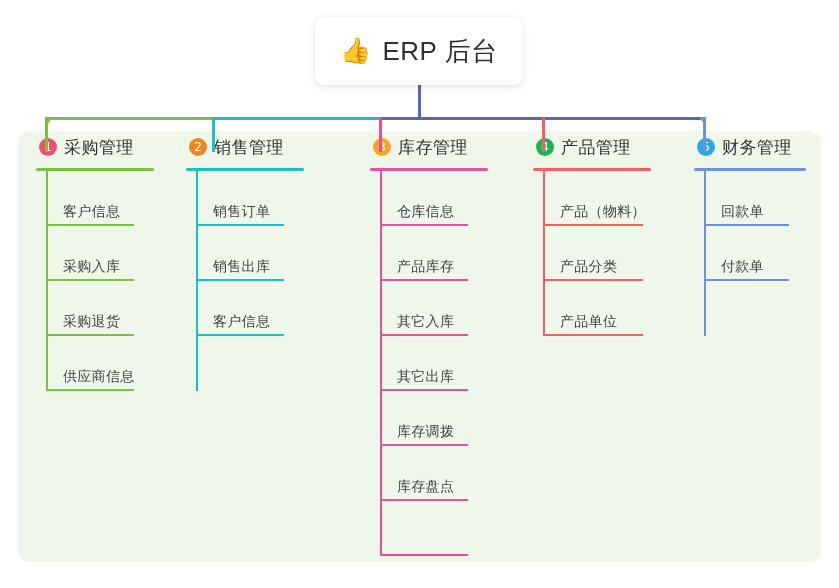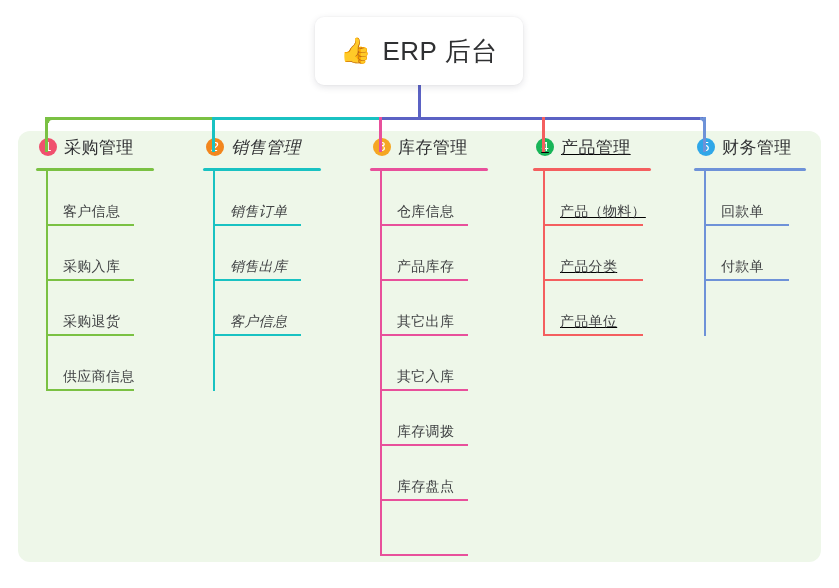--- a/index.html
+++ b/index.html
@@ -182,21 +182,21 @@
         <div class="leaf">
           <span class="leaf-text">采购退货</span>
           <div class="leaf-rule" style="width: 88px; background: rgb(122, 193, 67);"></div>
         </div>
         <div class="leaf">
           <span class="leaf-text">供应商信息</span>
           <div class="leaf-rule" style="width: 88px; background: rgb(122, 193, 67);"></div>
         </div>
       </div>
     </div>
-    <div class="branch" style="left: 203px; font-style: italic;">
+    <div class="branch" style="left: 186px;">
       <div class="branch-head">
         <span class="badge" style="background: rgb(242, 134, 30);">2</span>
         <span class="branch-label">销售管理</span>
       </div>
       <div class="branch-rule" style="width: 118px; background: rgb(25, 194, 194);"></div>
       <div class="spine" style="background: rgb(25, 194, 194); height: 220px;"></div>
       <div class="leaves">
         <div class="leaf">
           <span class="leaf-text">销售订单</span>
           <div class="leaf-rule" style="width: 88px; background: rgb(25, 194, 194);"></div>
@@ -221,41 +221,41 @@
       <div class="leaves">
         <div class="leaf">
           <span class="leaf-text">仓库信息</span>
           <div class="leaf-rule" style="width: 88px; background: rgb(232, 80, 155);"></div>
         </div>
         <div class="leaf">
           <span class="leaf-text">产品库存</span>
           <div class="leaf-rule" style="width: 88px; background: rgb(232, 80, 155);"></div>
         </div>
         <div class="leaf">
+          <span class="leaf-text">其它入库</span>
+          <div class="leaf-rule" style="width: 88px; background: rgb(232, 80, 155);"></div>
+        </div>
+        <div class="leaf">
           <span class="leaf-text">其它出库</span>
           <div class="leaf-rule" style="width: 88px; background: rgb(232, 80, 155);"></div>
         </div>
         <div class="leaf">
-          <span class="leaf-text">其它入库</span>
-          <div class="leaf-rule" style="width: 88px; background: rgb(232, 80, 155);"></div>
-        </div>
-        <div class="leaf">
           <span class="leaf-text">库存调拨</span>
           <div class="leaf-rule" style="width: 88px; background: rgb(232, 80, 155);"></div>
         </div>
         <div class="leaf">
           <span class="leaf-text">库存盘点</span>
           <div class="leaf-rule" style="width: 88px; background: rgb(232, 80, 155);"></div>
         </div>
         <div class="leaf">
           <div class="leaf-rule" style="width: 88px; background: rgb(232, 80, 155);"></div>
         </div>
       </div>
     </div>
-    <div class="branch" style="left: 533px; text-decoration: underline;">
+    <div class="branch" style="left: 533px;">
       <div class="branch-head">
         <span class="badge" style="background: rgb(24, 181, 88);">4</span>
         <span class="branch-label">产品管理</span>
       </div>
       <div class="branch-rule" style="width: 118px; background: rgb(244, 95, 95);"></div>
       <div class="spine" style="background: rgb(244, 95, 95); height: 165px;"></div>
       <div class="leaves">
         <div class="leaf">
           <span class="leaf-text">产品（物料）</span>
           <div class="leaf-rule" style="width: 100px; background: rgb(244, 95, 95);"></div>

